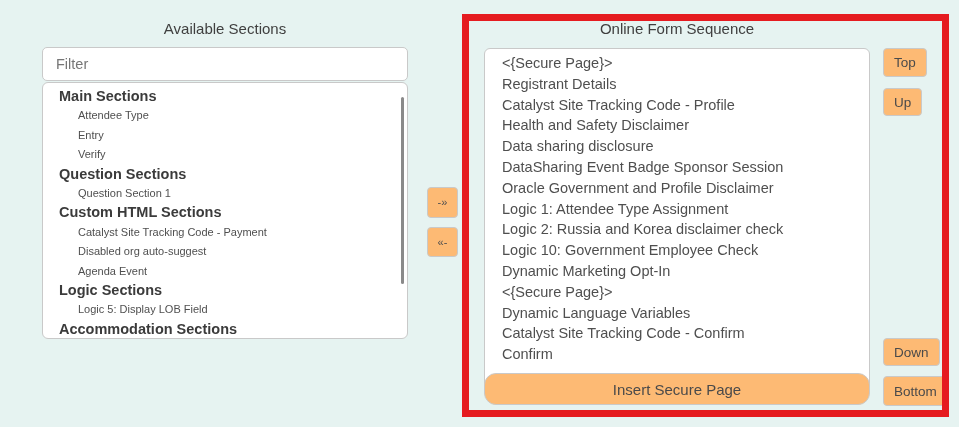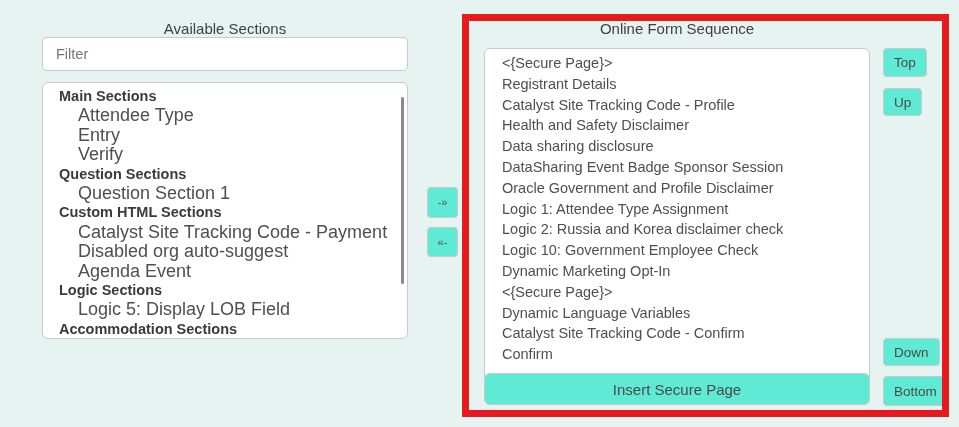--- a/index.html
+++ b/index.html
@@ -12,74 +12,74 @@
   }
 
   .panel-title {
     position:absolute; top:19px; height:20px;
     font-size:15px; color:#3f3f3f; text-align:center; line-height:20px;
   }
   .panel-title.left  { left:42px;  width:366px; }
   .panel-title.right { left:484px; width:386px; }
 
   .filter-input {
-    position:absolute; left:42px; top:37px; width:366px; height:31px;
+    position:absolute; left:42px; top:47px; width:366px; height:31px;
     background:#fff; border:1px solid #c9c9c9; border-radius:5px;
     padding:16px 13px; font-size:14.5px; color:#444;
     font-family:"Liberation Sans", sans-serif; outline:none;
   }
   .filter-input::placeholder { color:#767676; opacity:1; }
 
   .listbox {
     position:absolute; background:#fff; border:1px solid #c9c9c9;
     border-radius:6px; overflow:hidden;
   }
   .left-list  { left:42px;  top:82px; width:366px; height:257px; padding-top:4px; }
   .right-list { left:484px; top:48px; width:386px; height:340px; padding-top:4px; }
 
   .group-header {
     font-size:14.5px; font-weight:bold; color:#3b3b3b;
     line-height:19.4px; padding-left:16px; white-space:nowrap;
   }
   .group-item {
-    font-size:18px; color:#4f4f4f;
+    font-size:11px; color:#4f4f4f;
     line-height:19.4px; padding-left:35px; white-space:nowrap; cursor:default;
   }
   .seq-item {
     font-size:14.5px; color:#4f4f4f;
     line-height:20.8px; padding-left:17px; white-space:nowrap; cursor:default;
   }
 
   .scroll-thumb {
     position:absolute; left:358px; top:14px; width:3px; height:187px;
     background:#8a8a8a; border-radius:2px;
   }
 
   button {
     font-family:"Liberation Sans", sans-serif;
-    background:#5eead4; border:1px solid #c9c9c9; border-radius:4px;
+    background:#fdba74; border:1px solid #c9c9c9; border-radius:4px;
     color:#4a4a4a; cursor:pointer;
   }
 
   .xfer-btn {
     position:absolute; left:427px; width:31px;
     font-size:11px; color:#4f4f4f; line-height:1;
   }
   .xfer-add    { top:187px; height:31px; }
   .xfer-remove { top:227px; height:30px; }
 
   .side-btn { position:absolute; left:883px; font-size:13.5px; padding:0 10px; }
   .btn-top    { top:48px;  height:29px; }
   .btn-up     { top:88px;  height:28px; }
   .btn-down   { top:338px; height:28px; }
   .btn-bottom { top:376px; height:30px; }
 
   .insert-btn {
     position:absolute; left:484px; top:373px; width:386px; height:32px;
-    border-radius:6px; font-size:15px; color:#4a4a4a;
+    border-radius:12px; font-size:15px; color:#4a4a4a;
   }
 
   .annotation {
     position:absolute; left:462px; top:14px; width:487px; height:403px;
     border:7px solid #e51b20; pointer-events:none; z-index:5;
   }
 </style>
 </head>
 <body>
 

